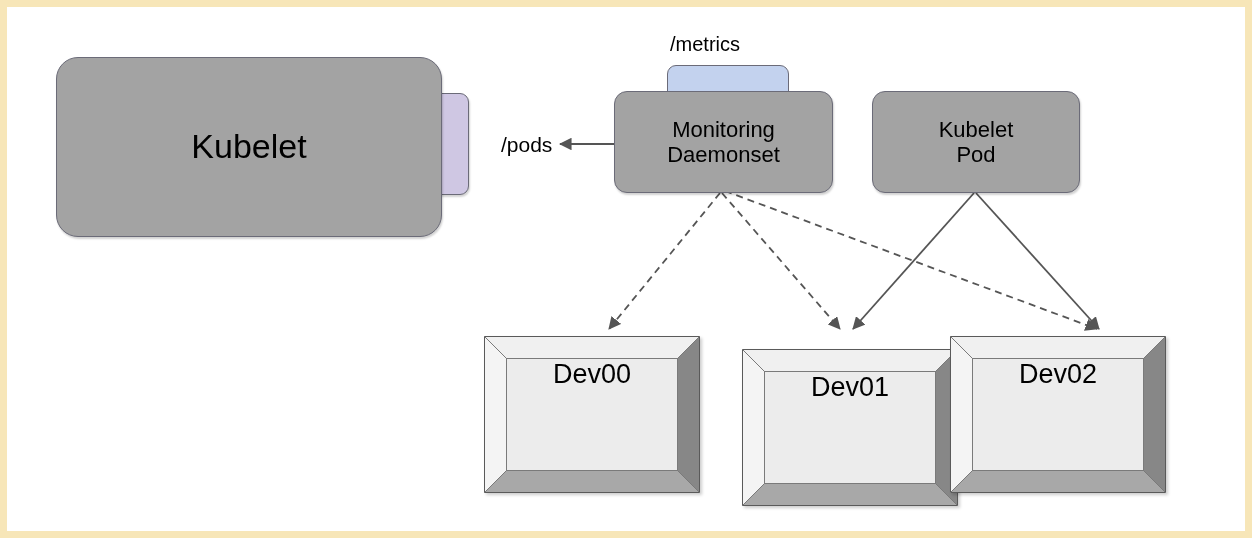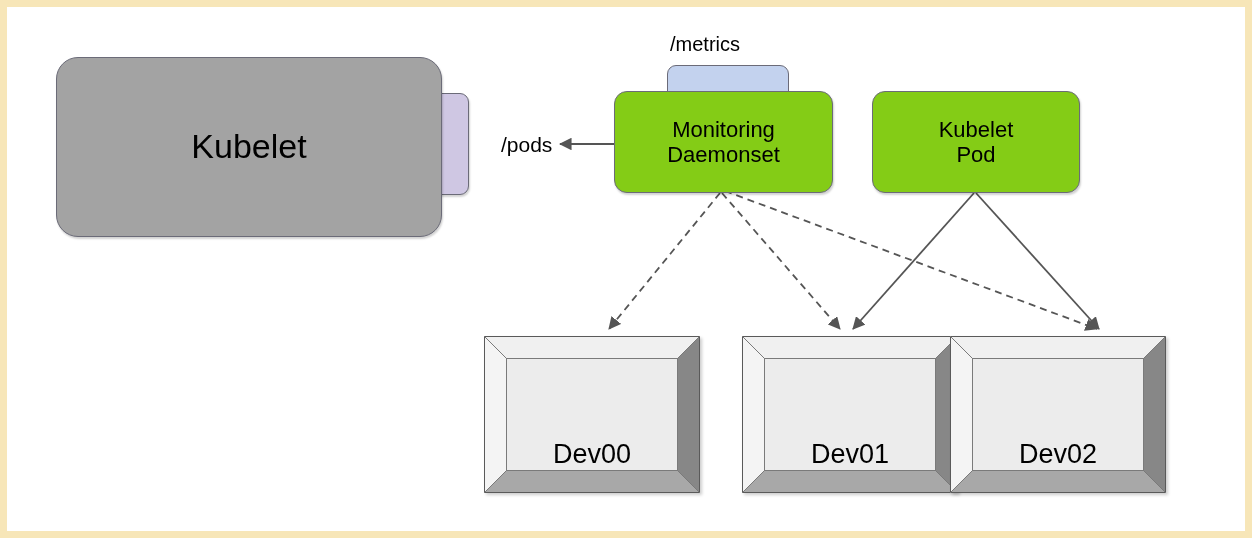--- a/index.html
+++ b/index.html
@@ -67,21 +67,21 @@
     position: absolute;
     background: #cfc7e3;
     border: 1.6px solid #6b6b78;
     border-radius: 9px;
     box-sizing: border-box;
     box-shadow: 1px 2px 2px rgba(0,0,0,0.18);
   }
 
   
   .node-pod {
-    background: #84cc16;
+    background: #a3a3a3;
     border: 1.6px solid #6b6b78;
     border-radius: 13px;
     font-size: 22px;
     box-shadow: 1px 2px 2px rgba(0,0,0,0.18);
     z-index: 3;
   }
   
   .port-tab-top {
     position: absolute;
     background: #c3d2ee;
@@ -113,21 +113,21 @@
     outline: 1.4px solid #5a5a5a;
     outline-offset: -1.4px;
     box-shadow: 2px 2px 3px rgba(0,0,0,0.20);
   }
   .device-face {
     position: absolute;
     left: 0; top: 0; right: 0; bottom: 0;
     border: 1.2px solid #7a7a7a;
     background: #ececec;
     display: flex;
-    align-items: flex-end;
+    align-items: flex-start;
     justify-content: center;
     font-size: 27px;
     color: #000000;
   }
   
   .bevel-lines {
     position: absolute;
     left: -22px; top: -22px;
     width: calc(100% + 44px);
     height: calc(100% + 44px);
@@ -202,21 +202,21 @@
         <line x1="0" y1="0" x2="22" y2="22" stroke="#7a7a7a" stroke-width="1"></line>
         <line x1="216" y1="0" x2="194" y2="22" stroke="#7a7a7a" stroke-width="1"></line>
         <line x1="0" y1="157" x2="22" y2="135" stroke="#7a7a7a" stroke-width="1"></line>
         <line x1="216" y1="157" x2="194" y2="135" stroke="#7a7a7a" stroke-width="1"></line>
       </svg>
       <div class="device-face">
         <span>Dev00</span>
       </div>
     </div>
 
-    <div class="node-device" style="left:735px; top:329px; width:216px; height:157px;">
+    <div class="node-device" style="left:735px; top:342px; width:216px; height:157px;">
       <svg class="bevel-lines" viewBox="0 0 216 157" preserveAspectRatio="none">
         <line x1="0" y1="0" x2="22" y2="22" stroke="#7a7a7a" stroke-width="1"></line>
         <line x1="216" y1="0" x2="194" y2="22" stroke="#7a7a7a" stroke-width="1"></line>
         <line x1="0" y1="157" x2="22" y2="135" stroke="#7a7a7a" stroke-width="1"></line>
         <line x1="216" y1="157" x2="194" y2="135" stroke="#7a7a7a" stroke-width="1"></line>
       </svg>
       <div class="device-face">
         <span>Dev01</span>
       </div>
     </div>

